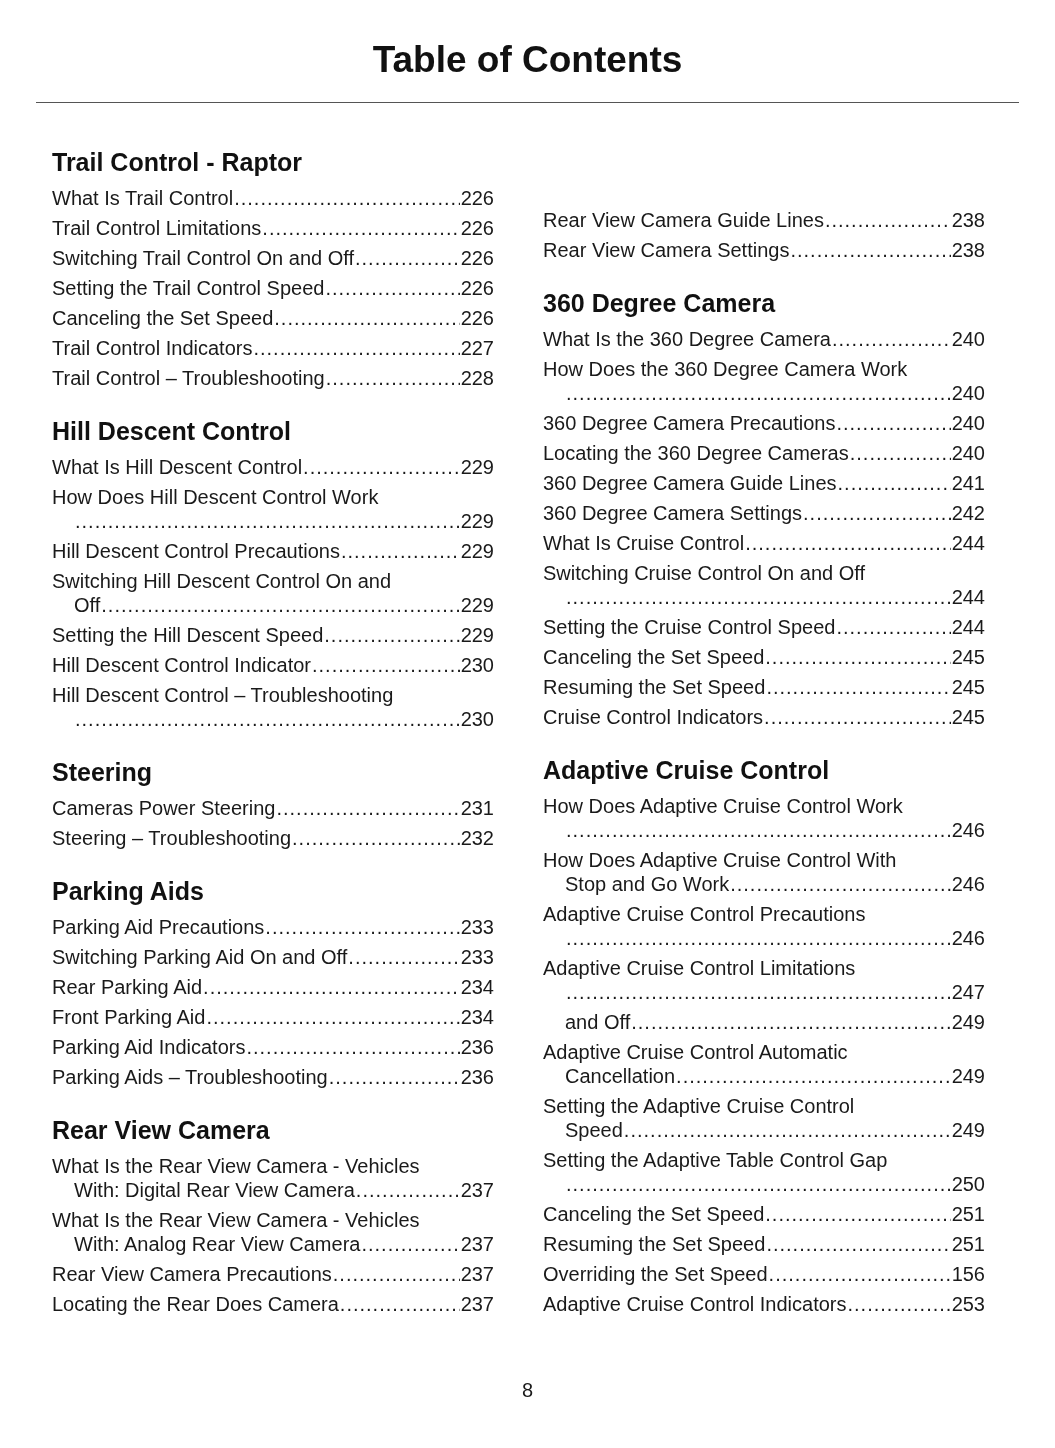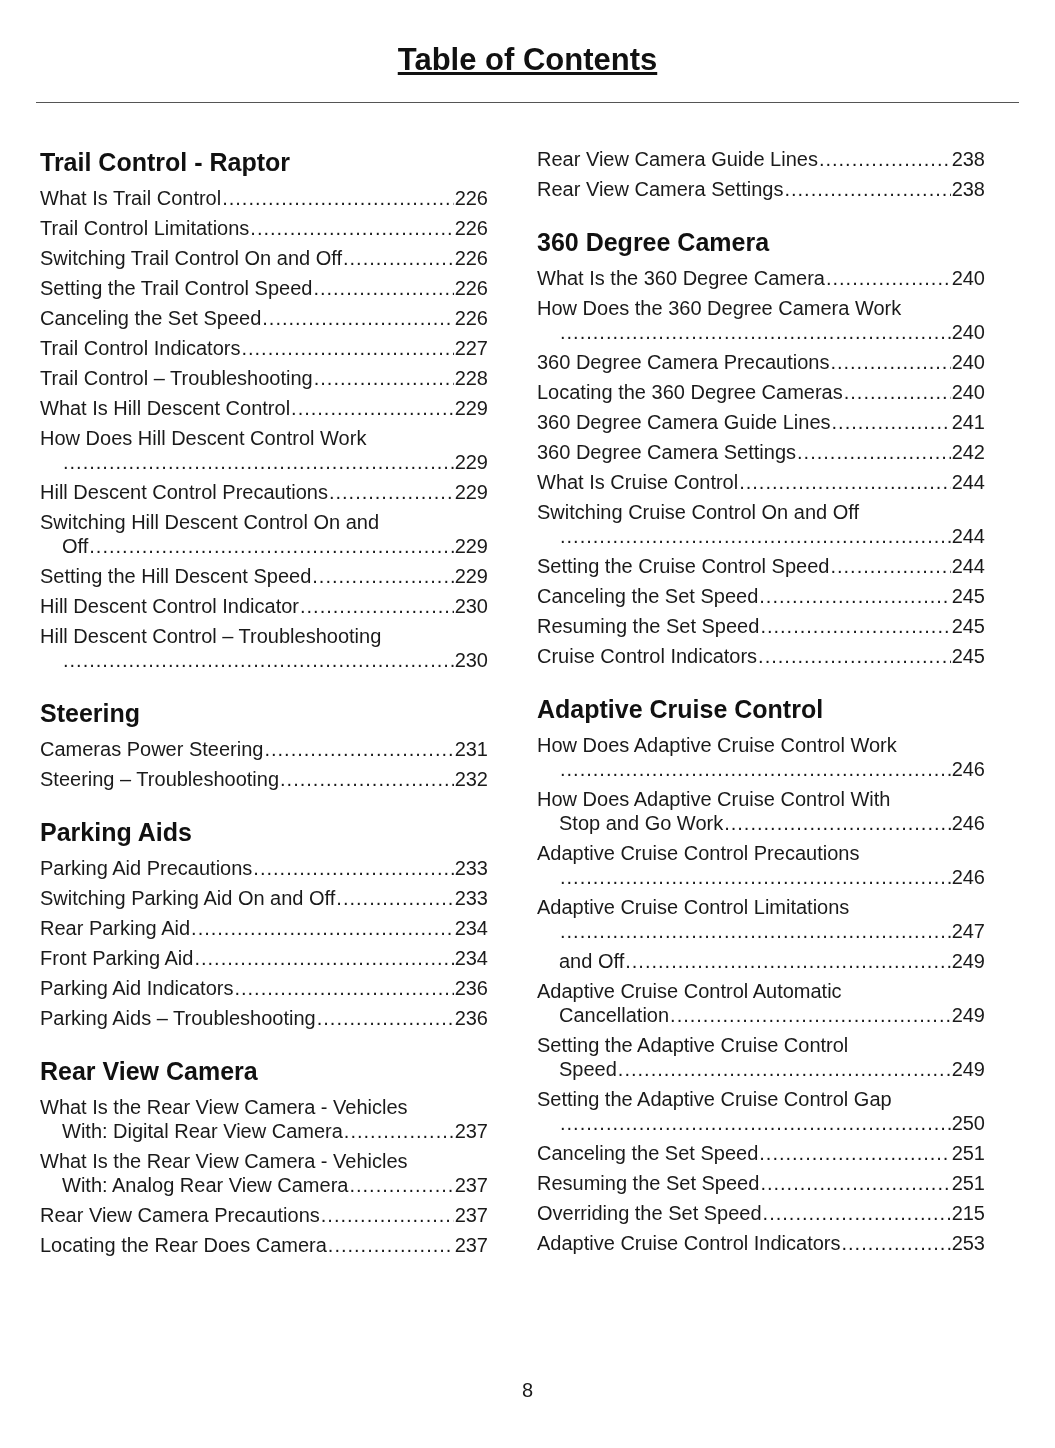--- a/index.html
+++ b/index.html
@@ -13,36 +13,36 @@
     position: relative;
     font-family: "Liberation Sans", "DejaVu Sans", sans-serif;
     color: #1a1a1a;
     overflow: hidden;
   }
   .header {
     padding-top: 42px;
     text-align: center;
   }
   .page-title {
-    font-size: 31px;
+    font-size: 37px;
     font-weight: 800;
     letter-spacing: 0px;
     line-height: 36px;
     color: #111;
-    text-decoration: underline;
   }
   .title-rule {
     border: none;
     border-top: 1.5px solid #555;
     margin: 24px 36px 0 36px;
   }
   .columns {
     display: flex;
-    margin: 44px 70px 0 40px;
+    margin: 44px 70px 0 52px;
     gap: 49px;
+    align-items: flex-end;
   }
   .column {
     flex: 1 1 0;
     min-width: 0;
   }
   .section-heading {
     font-size: 25px;
     font-weight: 800;
     line-height: 30px;
     margin-top: 26px;
@@ -150,20 +150,21 @@
           </div>
         </div>
         <div class="entry">
           <div class="entry-last">
             <span class="entry-text">Trail Control – Troubleshooting</span>
             <span class="dots"></span>
             <span class="page-num">228</span>
           </div>
         </div>
       </div>
+      <div class="section-heading">Hill Descent Control</div>
       <div class="section">
         <div class="entry">
           <div class="entry-last">
             <span class="entry-text">What Is Hill Descent Control</span>
             <span class="dots"></span>
             <span class="page-num">229</span>
           </div>
         </div>
         <div class="entry">
           <div class="entry-line">How Does Hill Descent Control Work</div>
@@ -466,21 +467,21 @@
         </div>
         <div class="entry">
           <div class="entry-line">Setting the Adaptive Cruise Control</div>
           <div class="entry-last cont">
             <span class="entry-text">Speed</span>
             <span class="dots"></span>
             <span class="page-num">249</span>
           </div>
         </div>
         <div class="entry">
-          <div class="entry-line">Setting the Adaptive Cruise Control Gap</div>
+          <div class="entry-line">Setting the Adaptive Table Control Gap</div>
           <div class="entry-last cont">
             <span class="entry-text"></span>
             <span class="dots"></span>
             <span class="page-num">250</span>
           </div>
         </div>
         <div class="entry">
           <div class="entry-last">
             <span class="entry-text">Canceling the Set Speed</span>
             <span class="dots"></span>
@@ -491,21 +492,21 @@
           <div class="entry-last">
             <span class="entry-text">Resuming the Set Speed</span>
             <span class="dots"></span>
             <span class="page-num">251</span>
           </div>
         </div>
         <div class="entry">
           <div class="entry-last">
             <span class="entry-text">Overriding the Set Speed</span>
             <span class="dots"></span>
-            <span class="page-num">215</span>
+            <span class="page-num">156</span>
           </div>
         </div>
         <div class="entry">
           <div class="entry-last">
             <span class="entry-text">Adaptive Cruise Control Indicators</span>
             <span class="dots"></span>
             <span class="page-num">253</span>
           </div>
         </div>
       </div>

